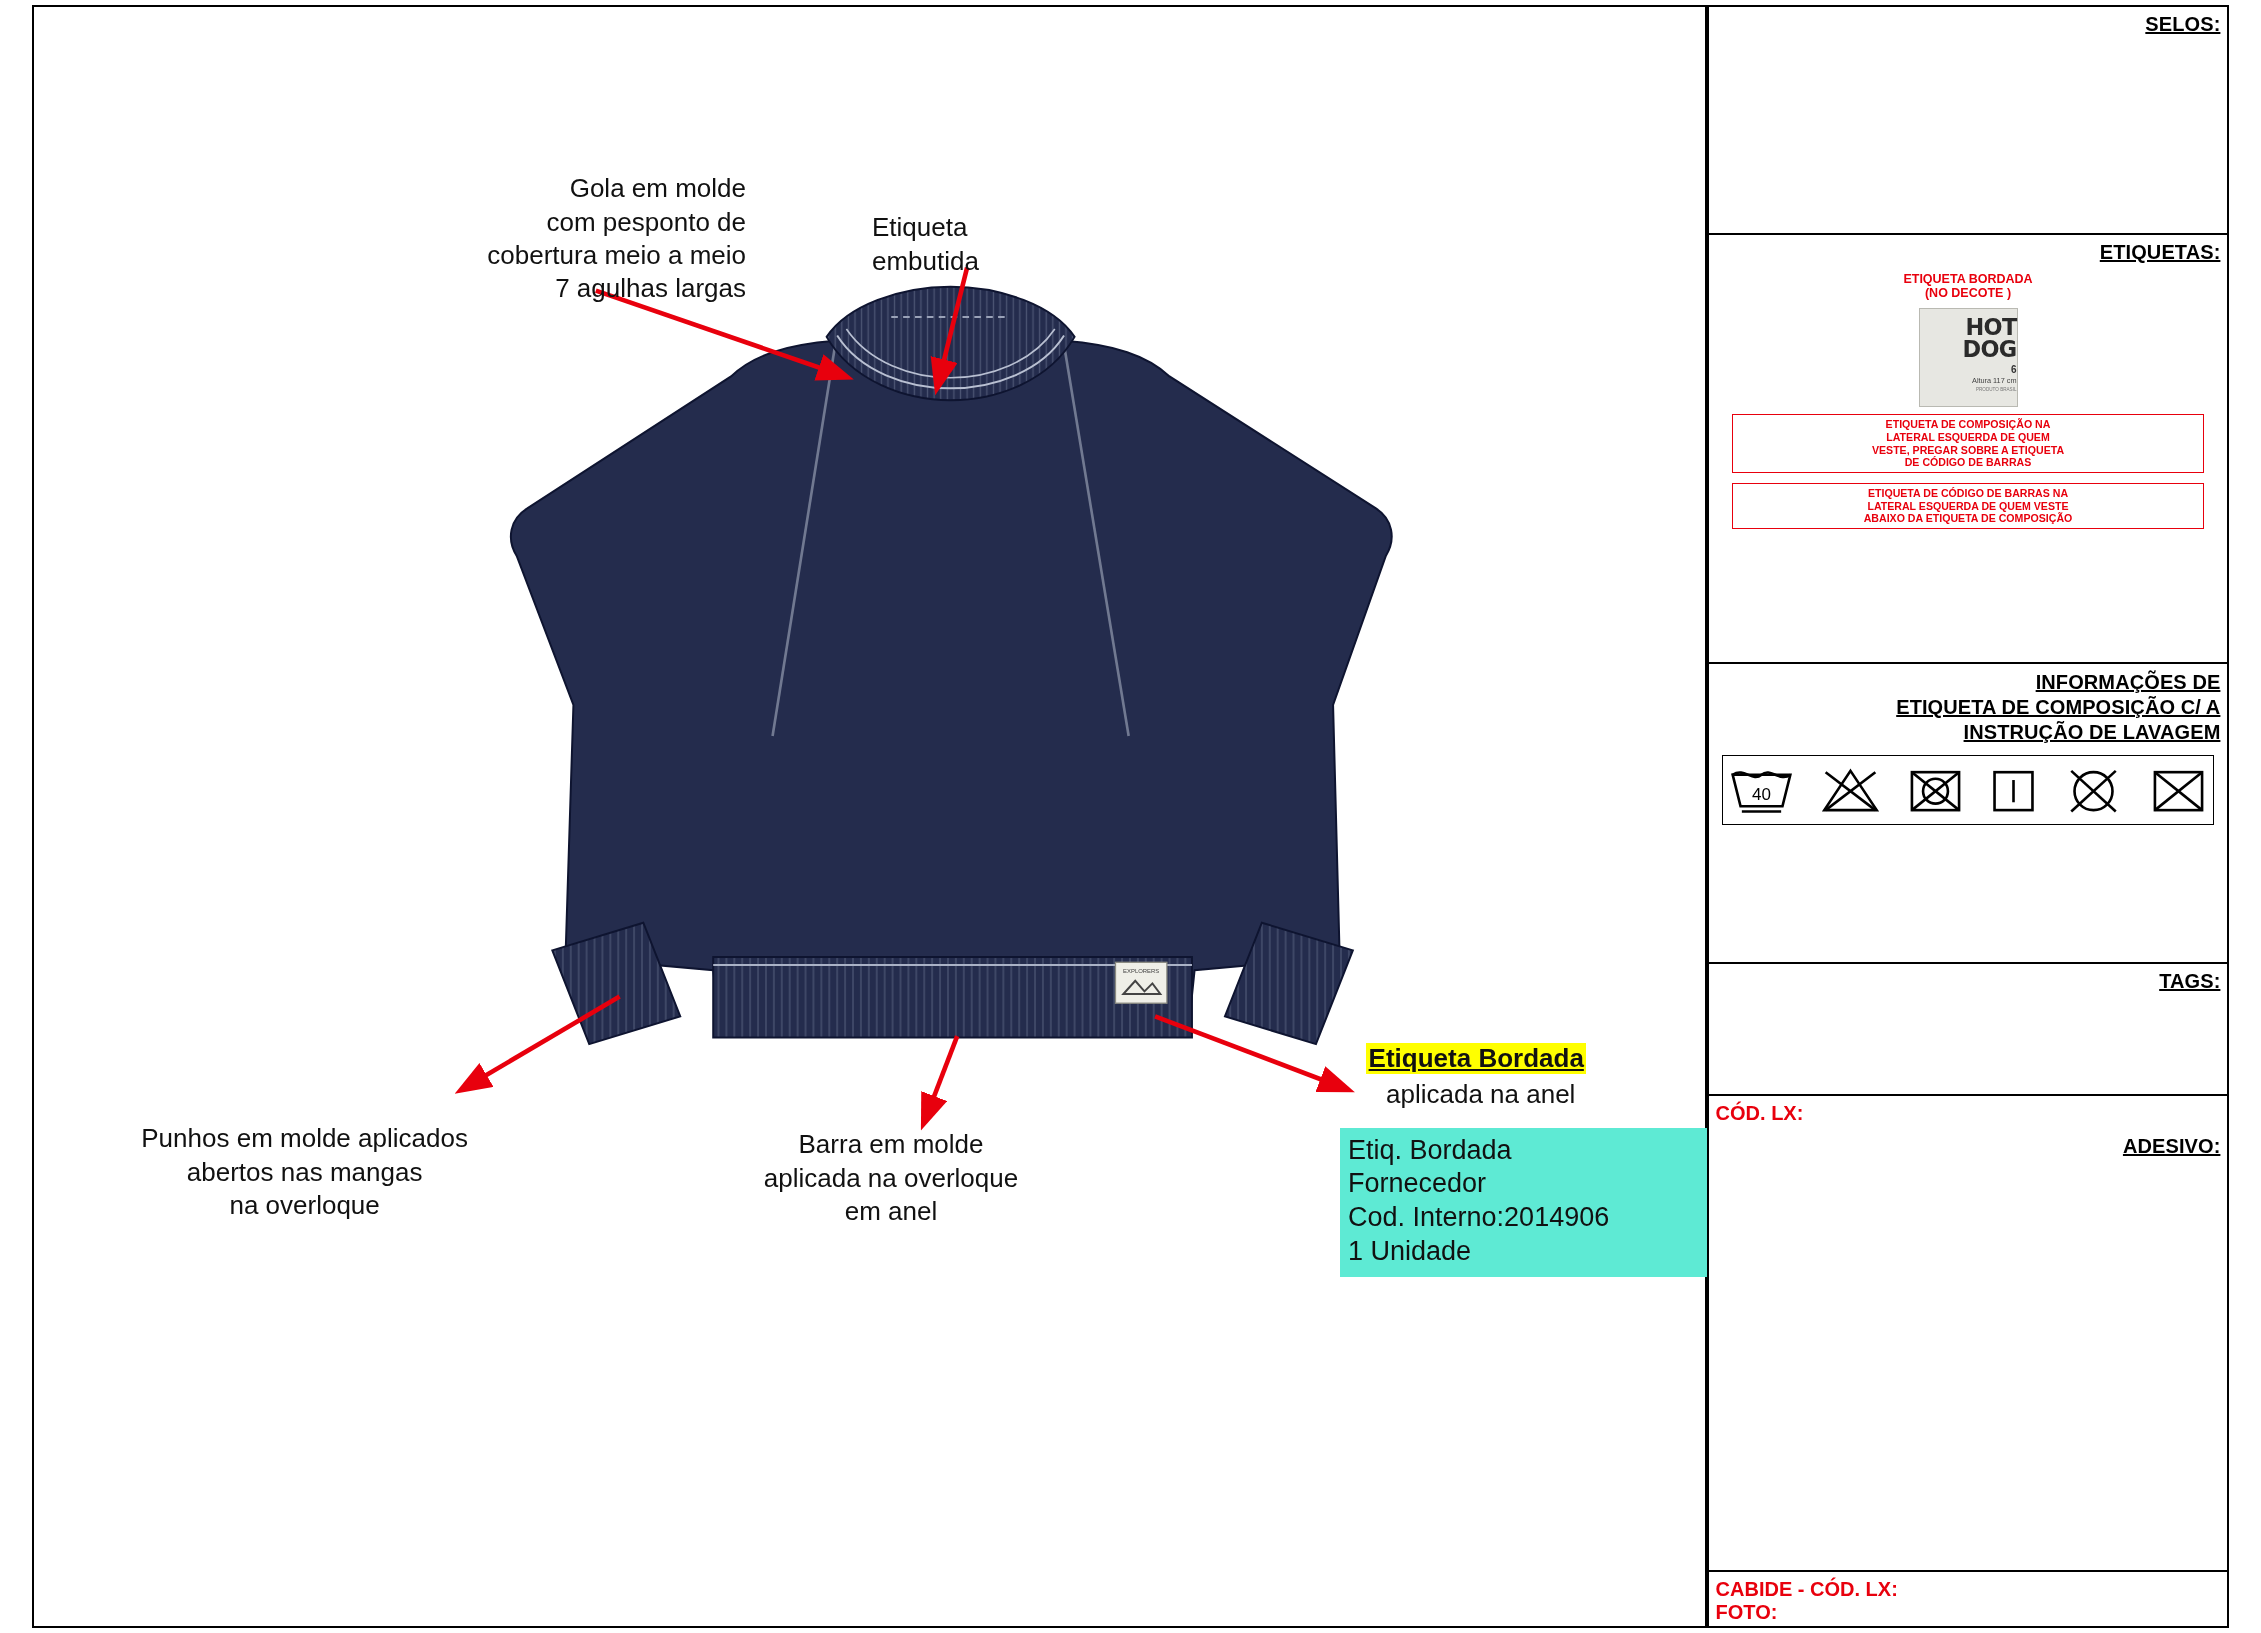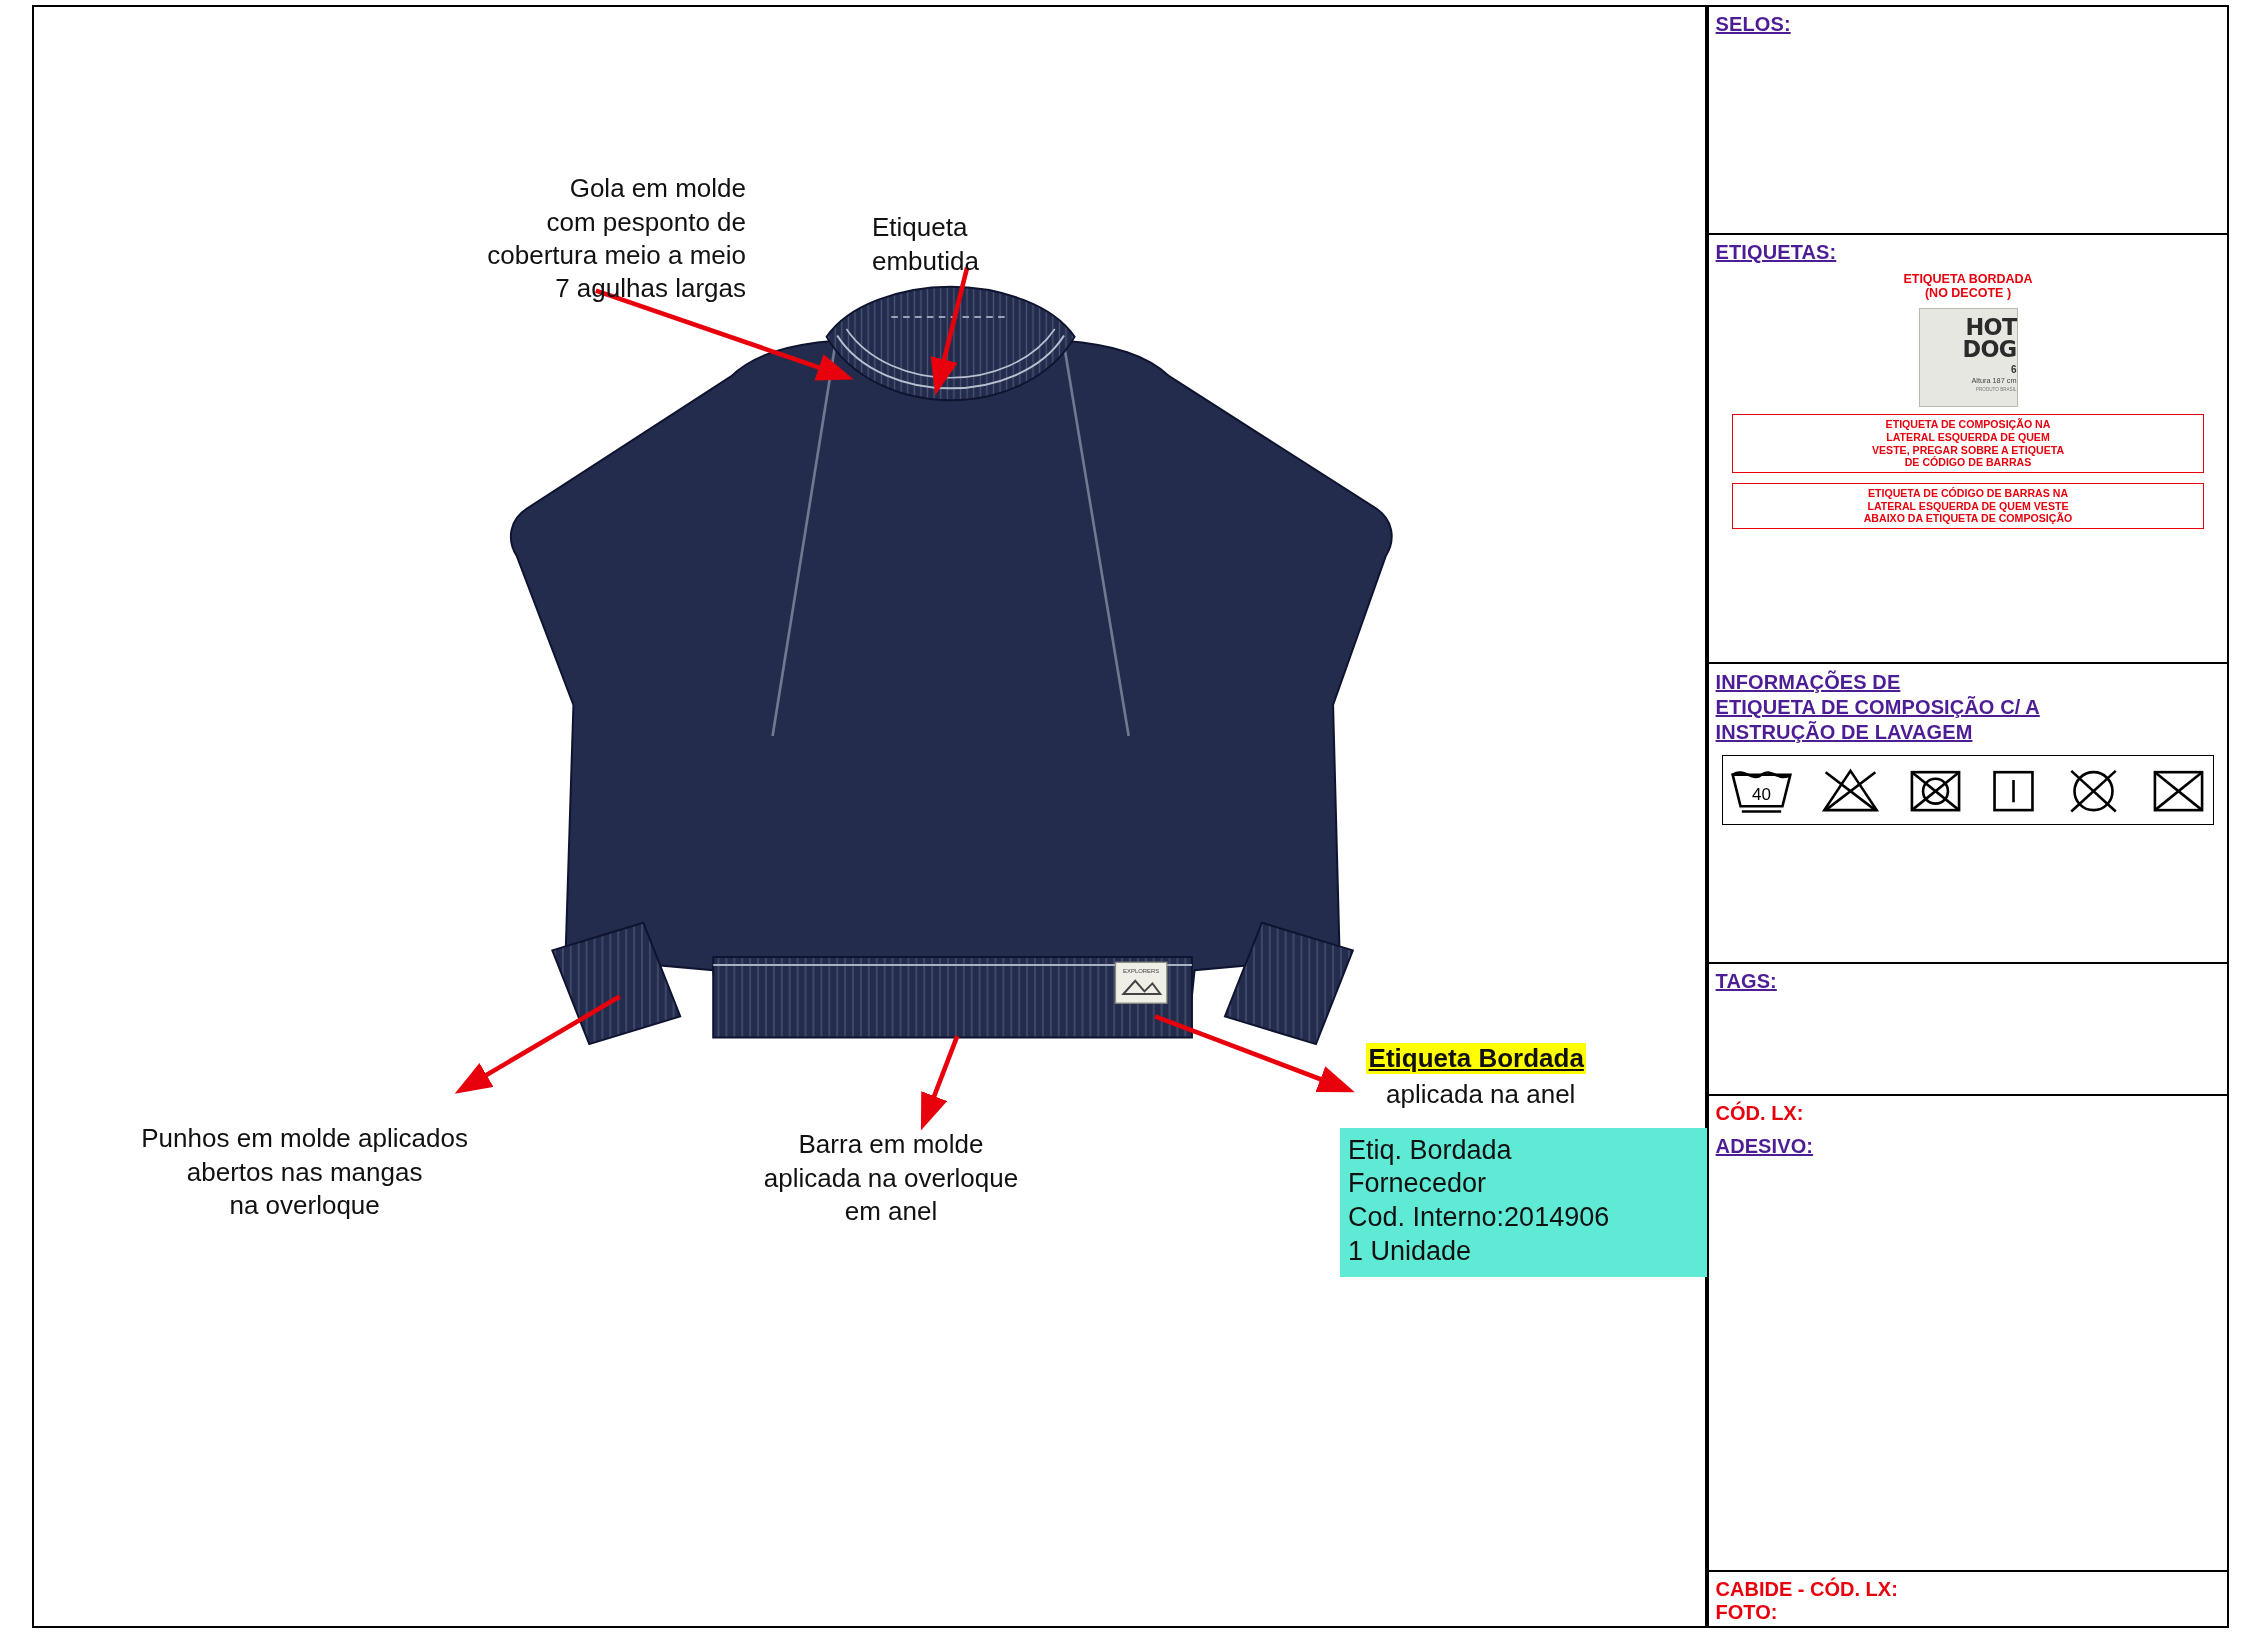--- a/index.html
+++ b/index.html
@@ -34,24 +34,24 @@
     background: #fff;
   }
   .rbox {
     position: relative;
     border-bottom: 2px solid #000;
     width: 100%;
     padding: 5.3px 6.6px;
   }
   .rbox:last-child { border-bottom: none; }
   .r-title {
-    color: #4c1d95;
+    color: #000000;
     font-weight: bold;
     text-decoration: underline;
-    text-align: left;
+    text-align: right;
     font-size: 20px;
     letter-spacing: 0.1px;
   }
   .r-title-left {
     color: #e8000d;
     font-weight: bold;
     text-align: left;
     font-size: 20px;
   }
   .r-sub {
@@ -278,21 +278,21 @@
 
     <div class="rbox" style="height:429px;">
       <div class="r-title">ETIQUETAS:</div>
       <div class="r-sub" style="white-space:pre-line;">ETIQUETA BORDADA
 (NO DECOTE )</div>
 
       <div class="hotdog">
         <div class="hd1">HOT</div>
         <div class="hd1">DOG</div>
         <div class="hd-size">6</div>
-        <div class="hd-h">Altura 187 cm</div>
+        <div class="hd-h">Altura 117 cm</div>
         <div class="hd-f">PRODUTO BRASIL</div>
       </div>
 
       <div class="red-box" style="white-space:pre-line;">ETIQUETA DE COMPOSIÇÃO NA
 LATERAL ESQUERDA DE QUEM
 VESTE, PREGAR SOBRE A ETIQUETA
 DE CÓDIGO DE BARRAS</div>
       <div class="red-box" style="white-space:pre-line; margin-top:9.2px;">ETIQUETA DE CÓDIGO DE BARRAS NA
 LATERAL ESQUERDA DE QUEM VESTE
 ABAIXO DA ETIQUETA DE COMPOSIÇÃO</div>

